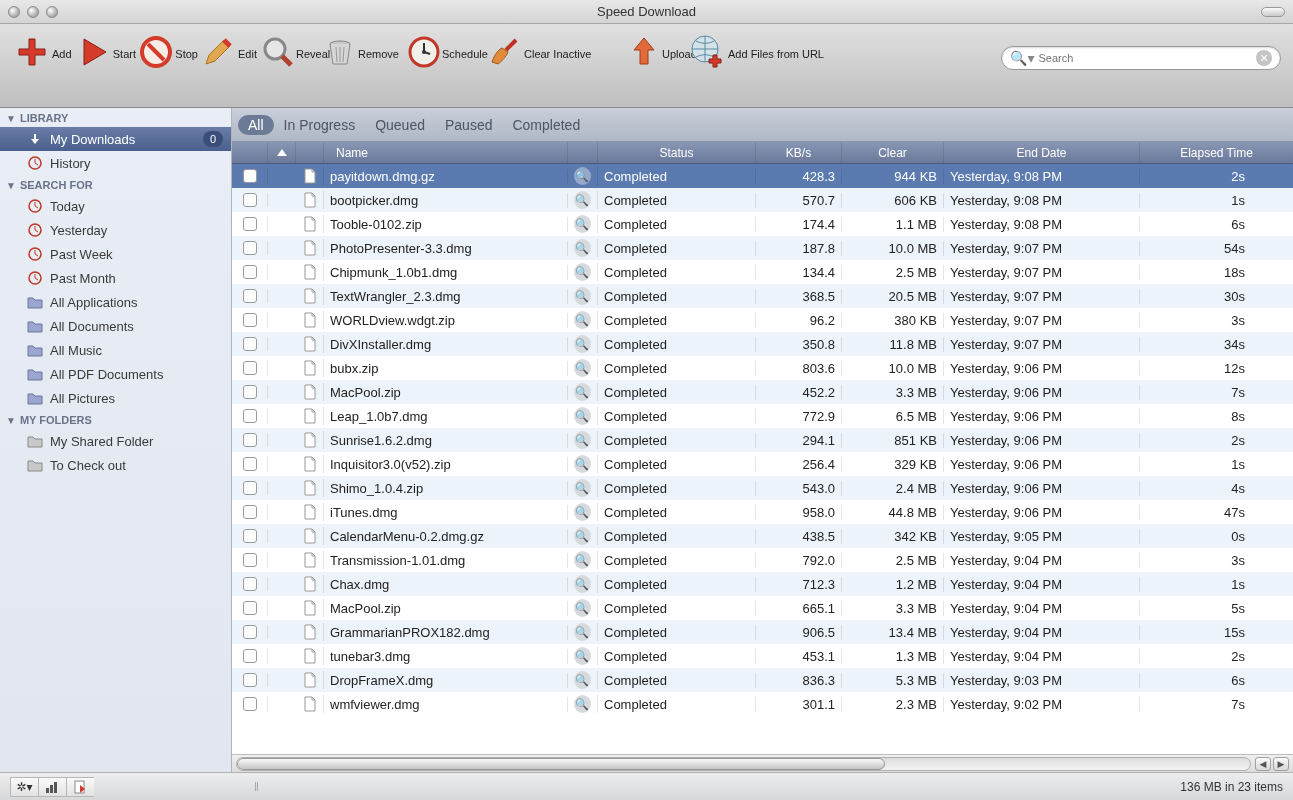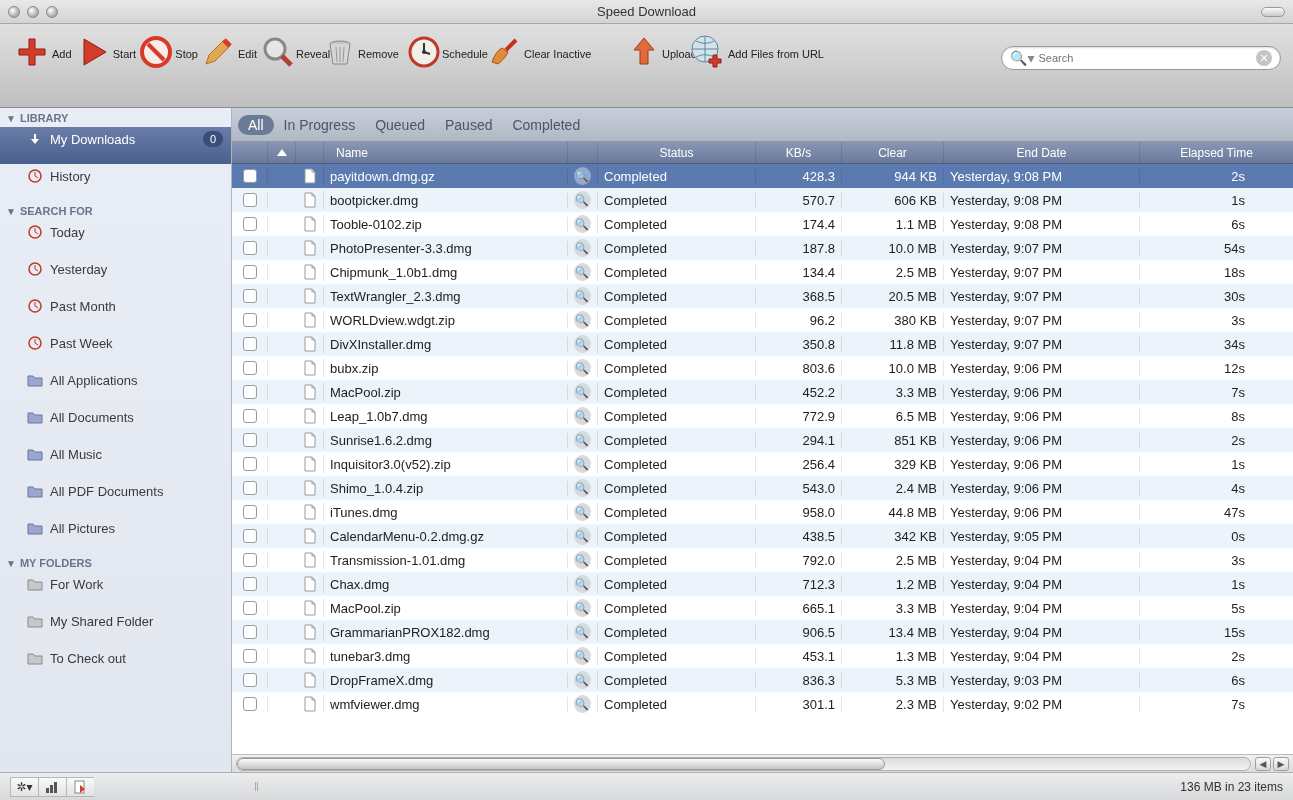--- a/index.html
+++ b/index.html
@@ -29,21 +29,21 @@
 
 svg { display: block; }
 
 
 .mainrow { display: flex; height: calc(100% - 24px - 84px - 28px); }
 
 
 .sidebar { width: 232px; background: linear-gradient(#e8edf6,#e1e6ef); border-right: 1px solid #aeb4bf; overflow: hidden; }
 .sb-head { display: flex; align-items: center; font-size: 11px; font-weight: bold; color: #6a7389; padding: 4px 8px 3px 6px; }
 .sb-head .tri { margin-right: 4px; color: #6a7389; font-size: 10px; }
-.sb-item { display: flex; align-items: center; padding: 3px 8px 16px 26px; font-size: 13px; color: #3a3a3a; cursor: default; }
+.sb-item { display: flex; align-items: center; padding: 3px 8px 3px 26px; font-size: 13px; color: #3a3a3a; cursor: default; }
 .sb-item .ic { width: 18px; height: 18px; margin-right: 6px; display: flex; align-items: center; justify-content: center; }
 .sb-item.sel { background: linear-gradient(#6a7da8,#4a5f8d); color: #fff; }
 .sb-badge { margin-left: auto; background: #7e8ca8; color: #fff; font-size: 11px; border-radius: 9px; padding: 0 7px; height: 16px; display: flex; align-items: center; }
 .sb-item.sel .sb-badge { background: #3a4e7a; }
 
 
 .filters { height: 34px; background: linear-gradient(#c8cfda,#b0b8c5); border-bottom: 1px solid #8e96a3; display: flex; align-items: center; padding: 0 6px; font-size: 14px; color: #4d5566; }
 .filterbtn { padding: 2px 10px; border-radius: 11px; cursor: default; }
 .filterbtn.active { background: #6b7b96; color: #fff; }
 
@@ -257,30 +257,30 @@
           </span>
           <span>Yesterday</span>
         </div>
         <div class="sb-item">
           <span class="ic">
             <svg width="16" height="16" viewBox="0 0 16 16">
               <circle cx="8" cy="8" r="6" fill="none" stroke="#c03828" stroke-width="1.5"></circle>
               <path d="M8 4v4l3 2" stroke="#c03828" fill="none"></path>
             </svg>
           </span>
-          <span>Past Month</span>
+          <span>Past Week</span>
         </div>
         <div class="sb-item">
           <span class="ic">
             <svg width="16" height="16" viewBox="0 0 16 16">
               <circle cx="8" cy="8" r="6" fill="none" stroke="#c03828" stroke-width="1.5"></circle>
               <path d="M8 4v4l3 2" stroke="#c03828" fill="none"></path>
             </svg>
           </span>
-          <span>Past Week</span>
+          <span>Past Month</span>
         </div>
         <div class="sb-item">
           <span class="ic">
             <svg width="16" height="14" viewBox="0 0 16 14">
               <path d="M1 3h5l2 2h7v8H1z" fill="#9aa6d0" stroke="#6a76a0"></path>
             </svg>
           </span>
           <span>All Applications</span>
         </div>
         <div class="sb-item">
@@ -314,28 +314,20 @@
             </svg>
           </span>
           <span>All Pictures</span>
         </div>
       </div>
     <div class="sb-head">
       <span class="tri">▼</span>
       <span>MY FOLDERS</span>
     </div>
     <div id="sb-folders">
-        <div class="sb-item">
-          <span class="ic">
-            <svg width="16" height="14" viewBox="0 0 16 14">
-              <path d="M1 3h5l2 2h7v8H1z" fill="#c8c8c8" stroke="#8a8a8a"></path>
-            </svg>
-          </span>
-          <span>For Work</span>
-        </div>
         <div class="sb-item">
           <span class="ic">
             <svg width="16" height="14" viewBox="0 0 16 14">
               <path d="M1 3h5l2 2h7v8H1z" fill="#c8c8c8" stroke="#8a8a8a"></path>
             </svg>
           </span>
           <span>My Shared Folder</span>
         </div>
         <div class="sb-item">
           <span class="ic">

